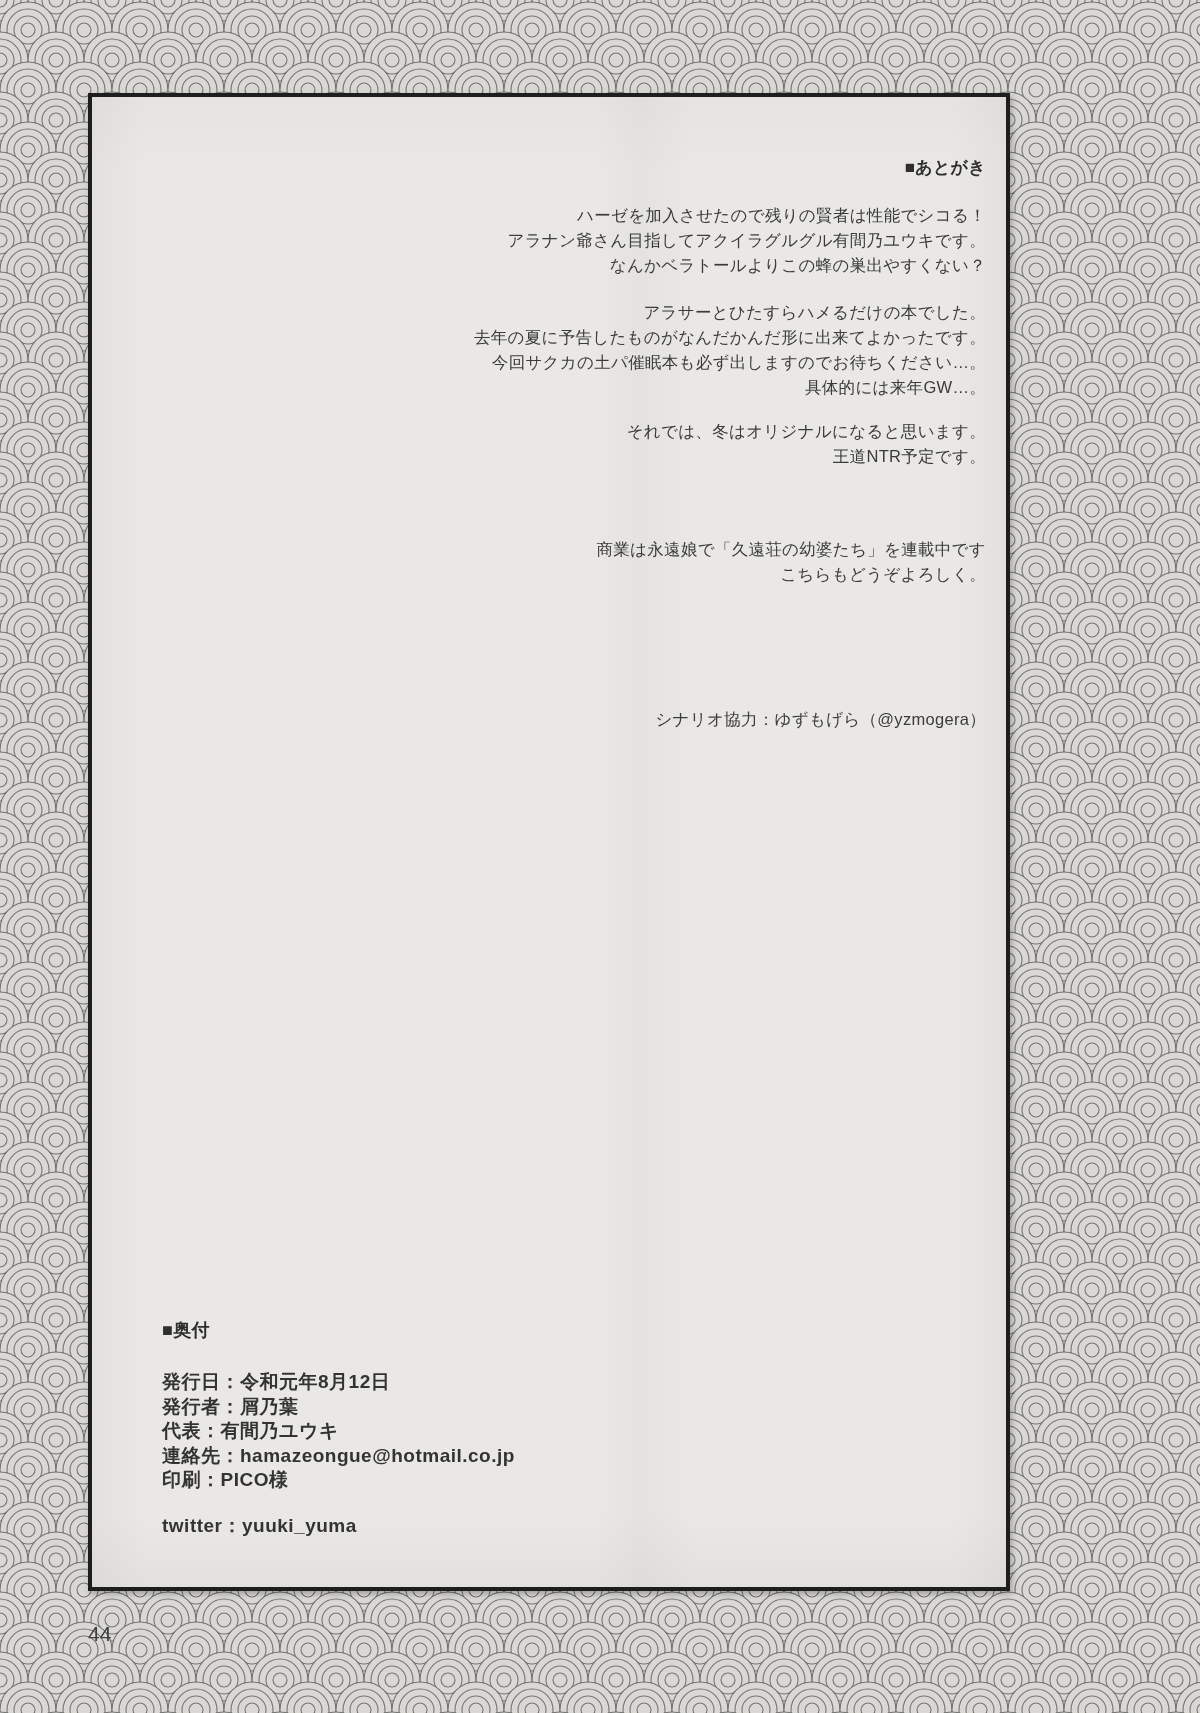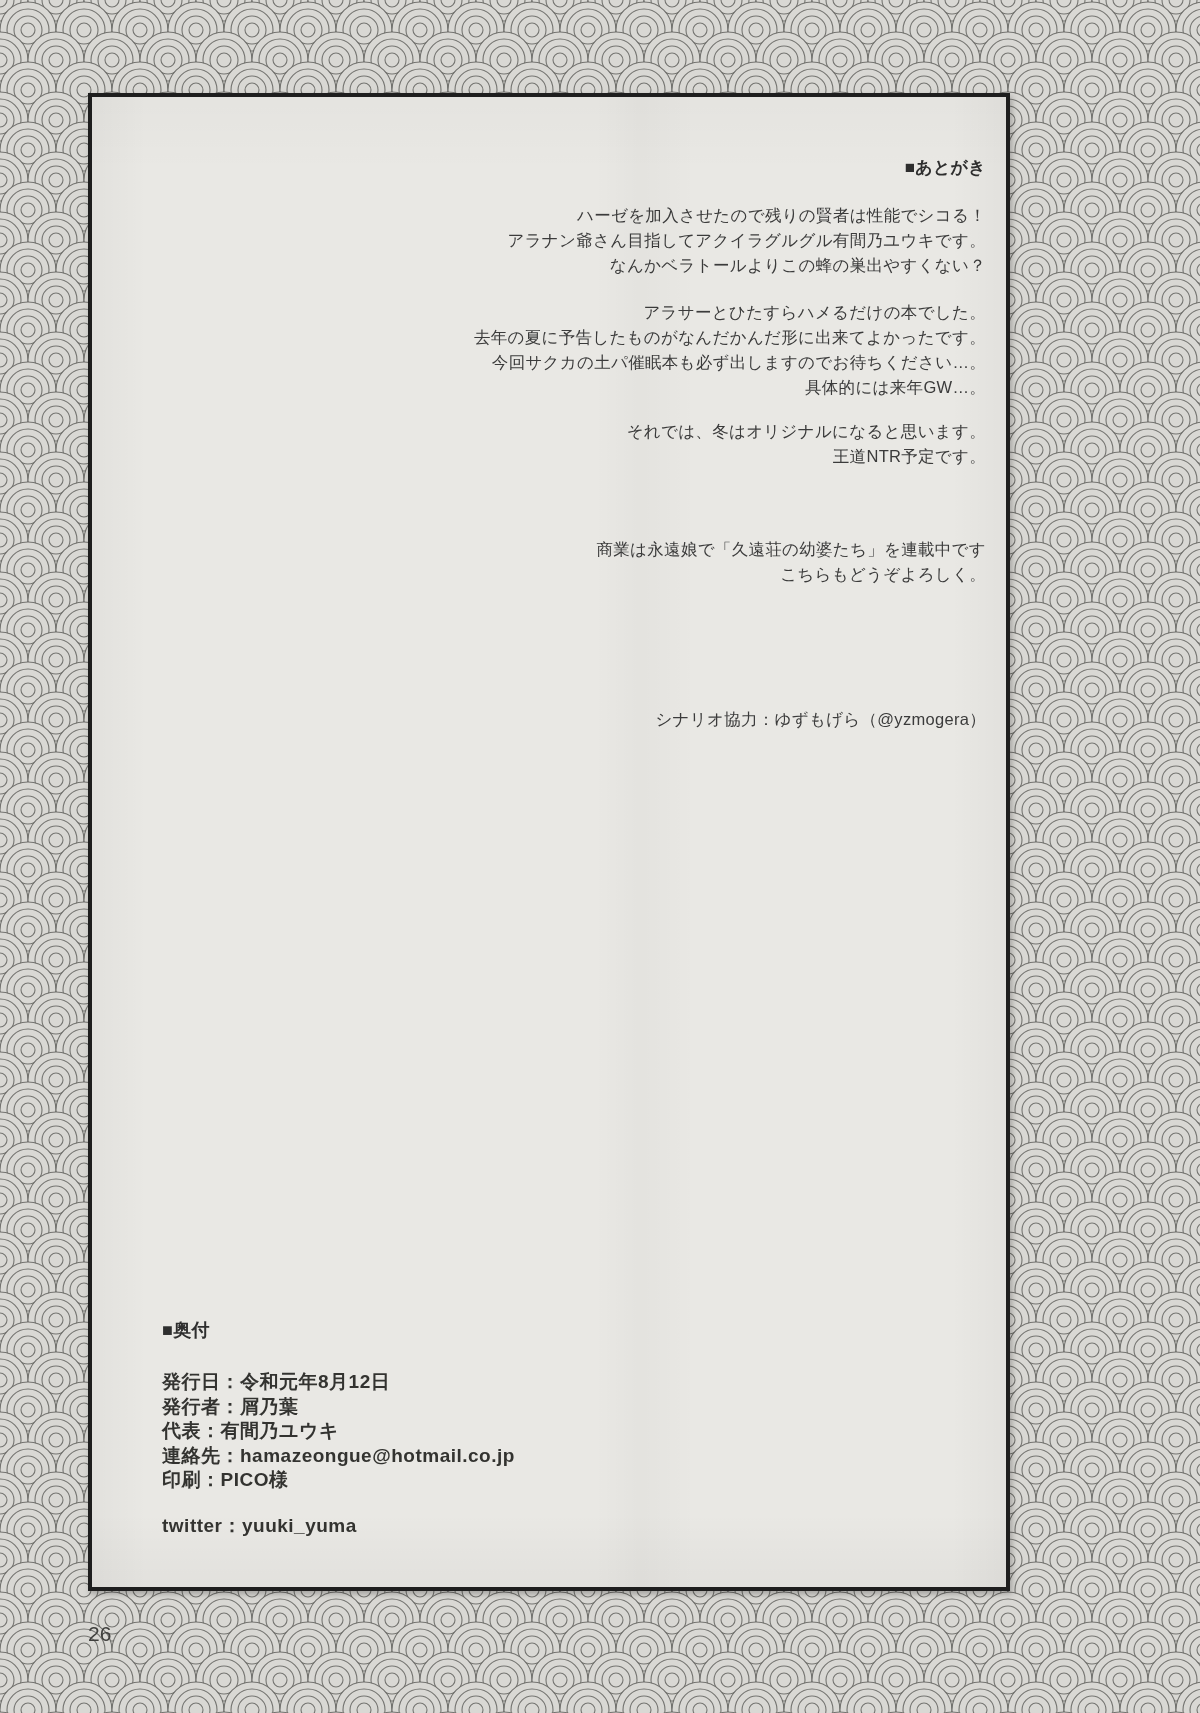--- a/index.html
+++ b/index.html
@@ -180,13 +180,13 @@
       <div>代表：有間乃ユウキ</div>
       <div>連絡先：hamazeongue@hotmail.co.jp</div>
       <div>印刷：PICO様</div>
     </div>
 
     <div class="t colophon-line" style="top:1417px;">twitter：yuuki_yuma</div>
 
   </div>
 </div>
 
-<div class="page-num">26</div>
+<div class="page-num">44</div>
 
 </body></html>

